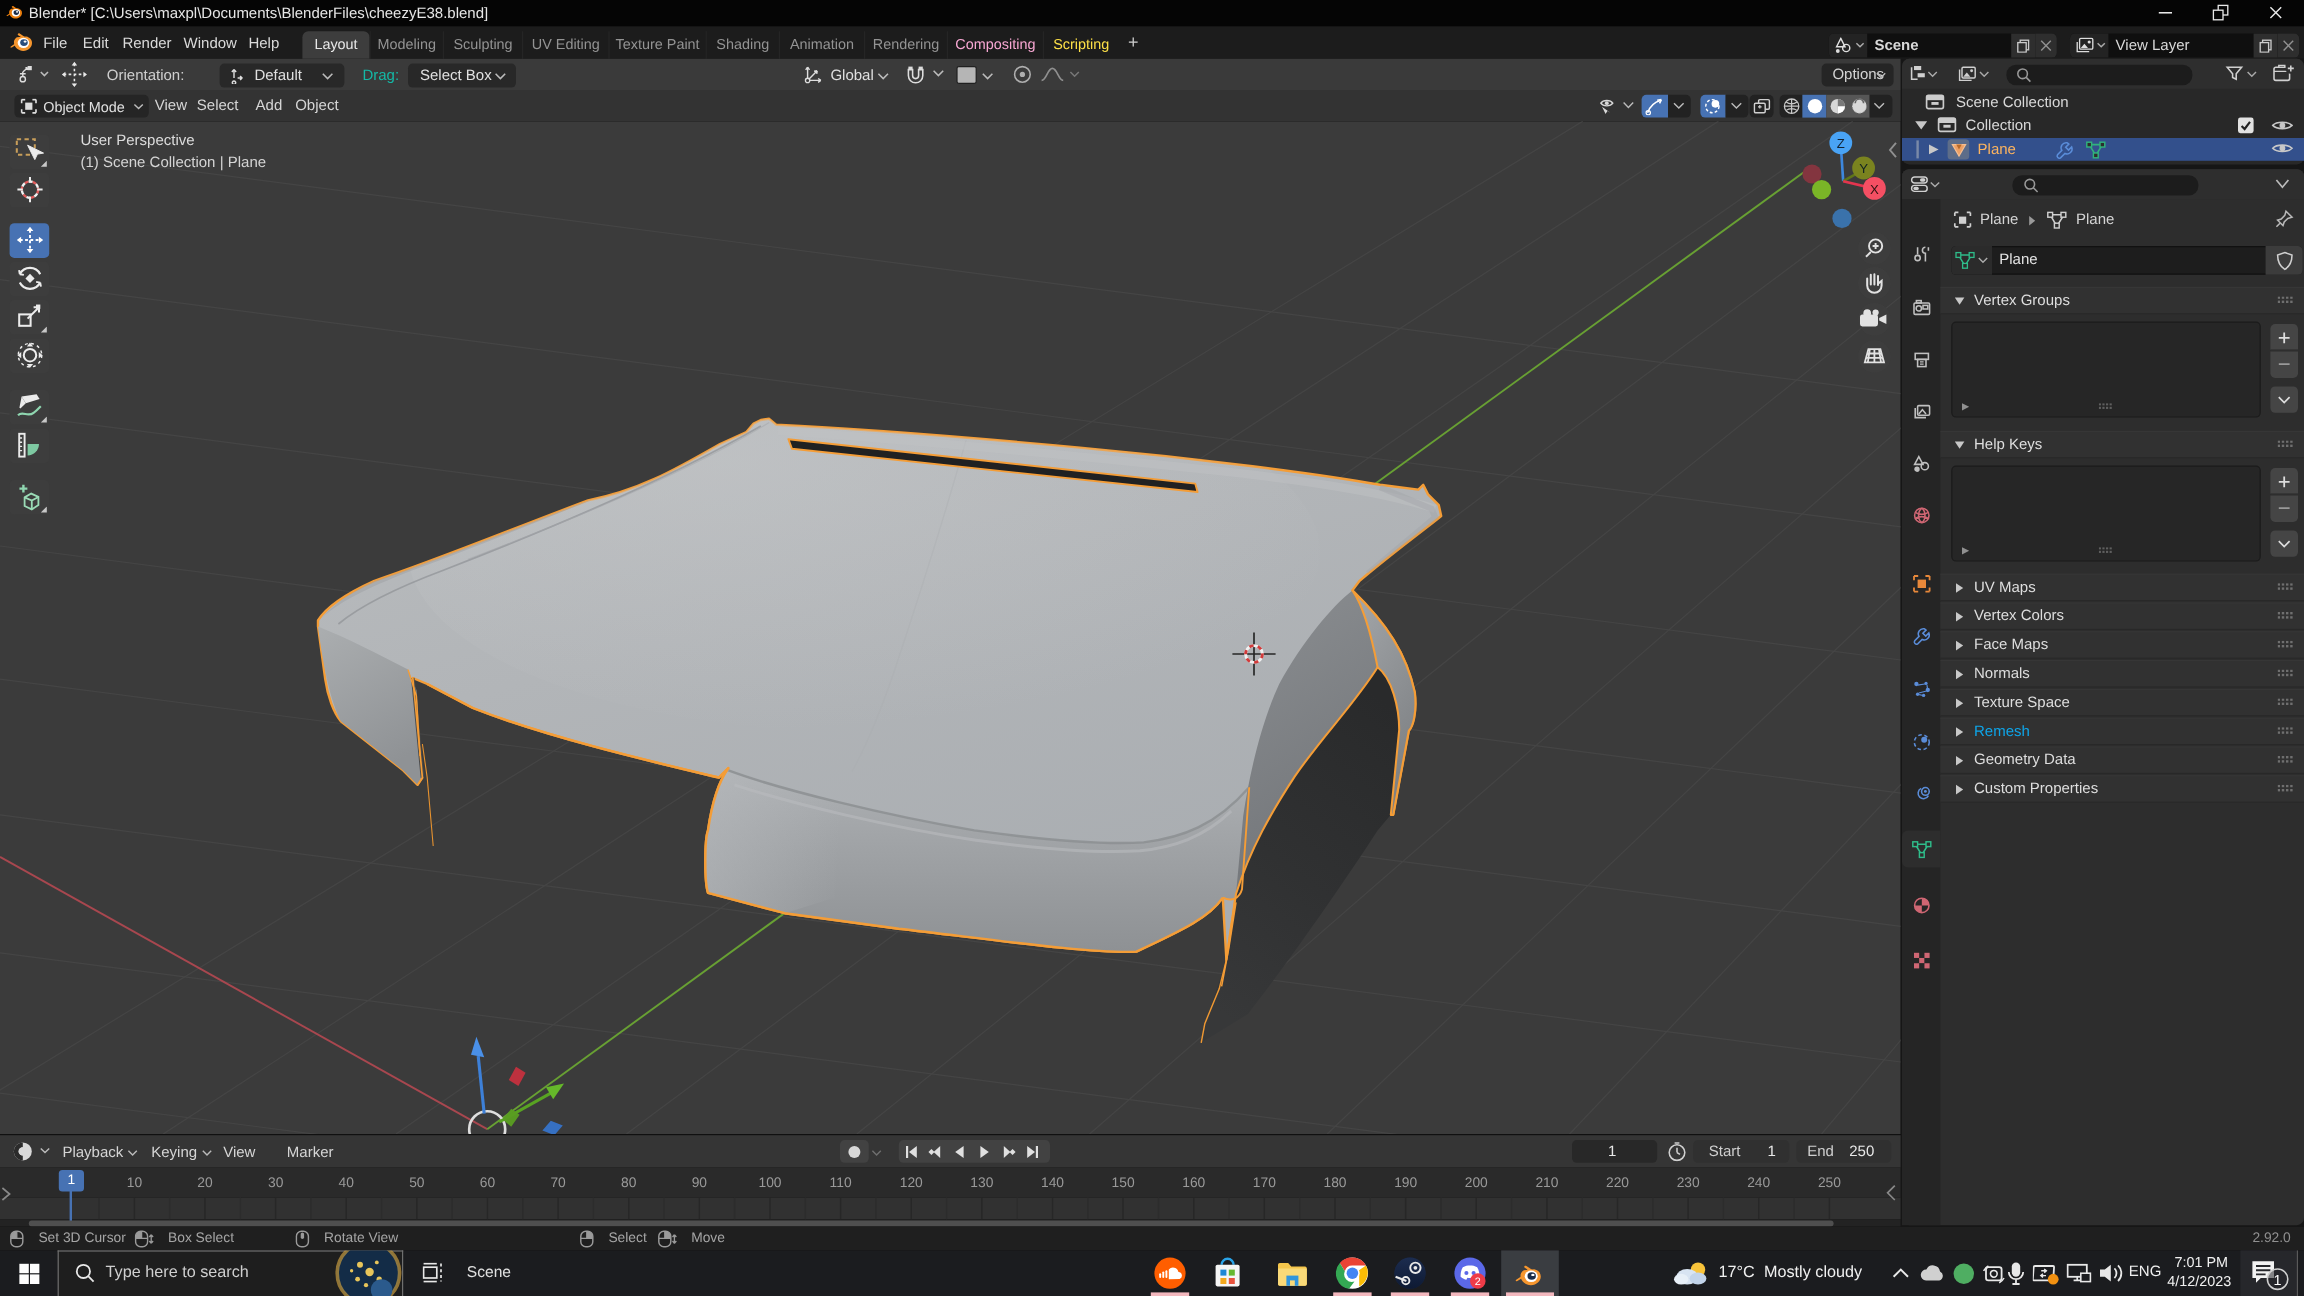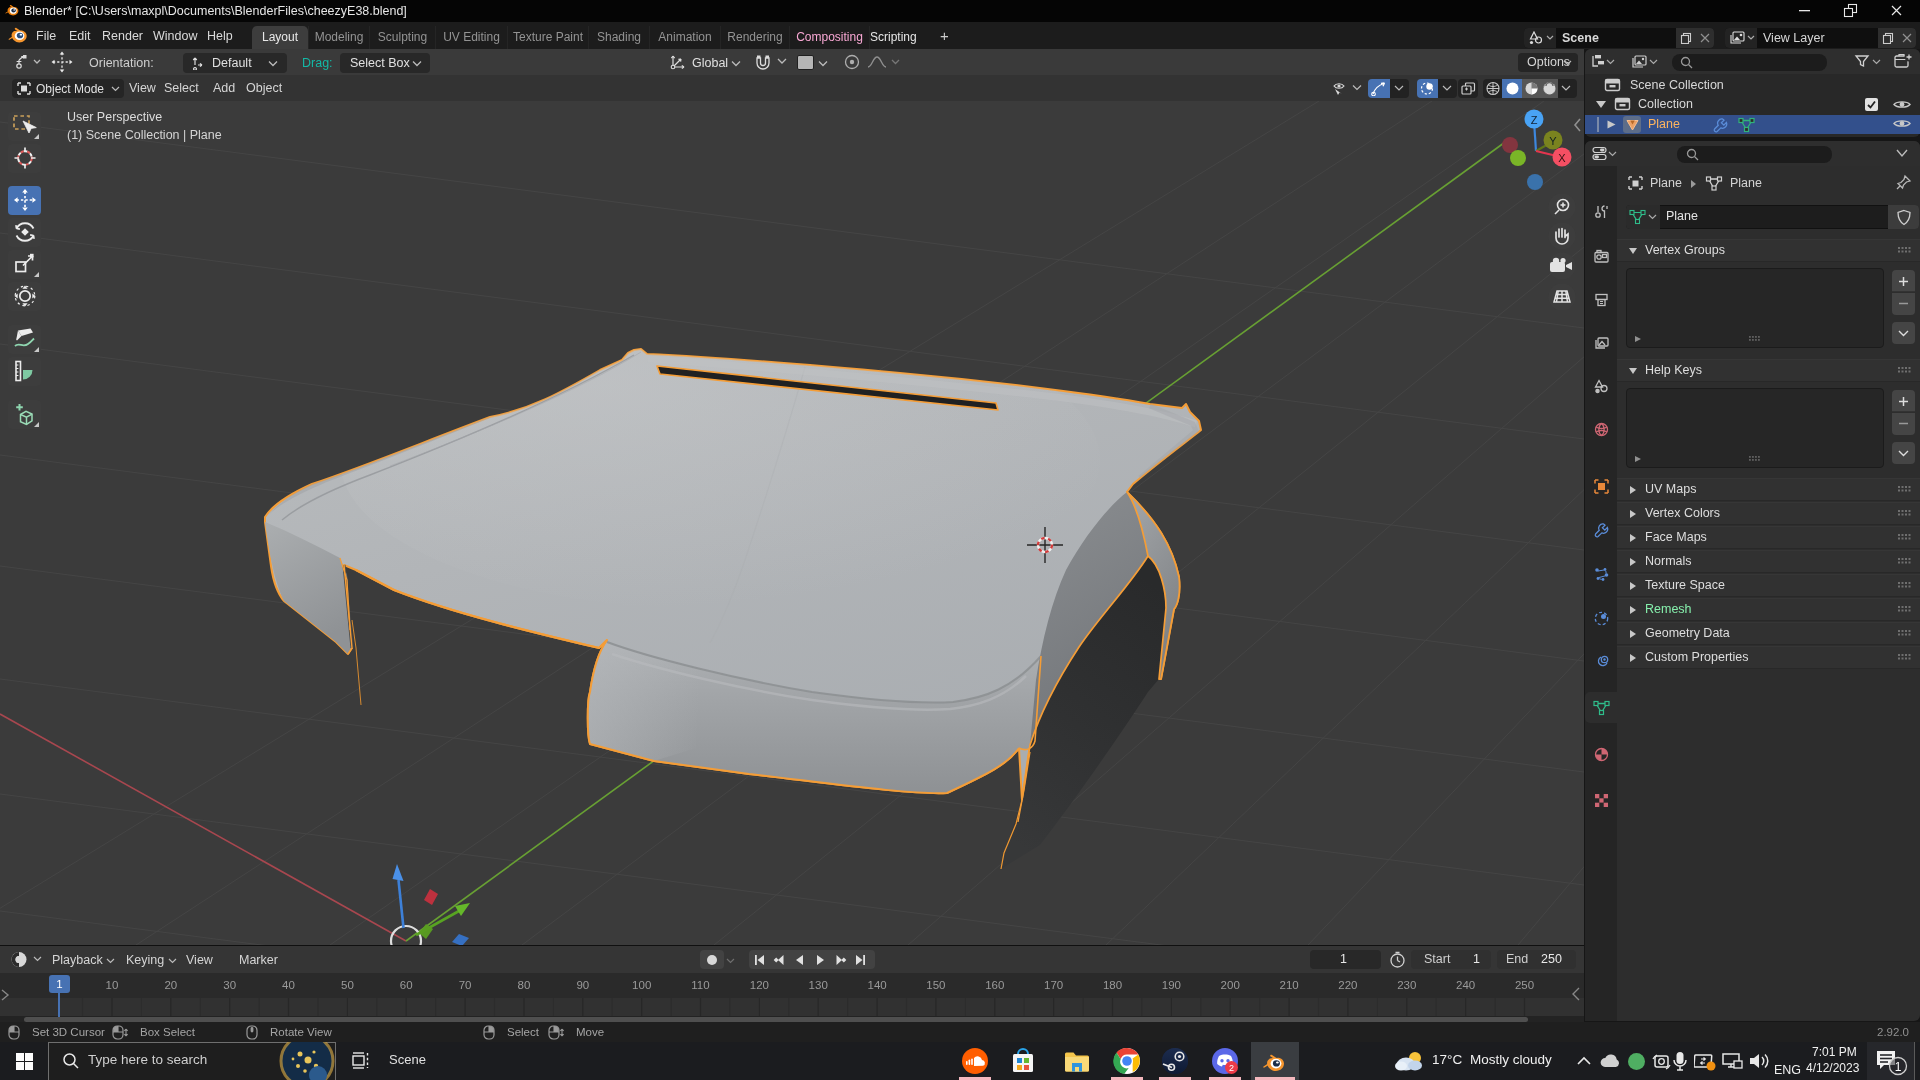--- a/index.html
+++ b/index.html
@@ -40,21 +40,21 @@
     <div class="abs txt" style="left:207px;top:29px;font-size:12.5px;color:#dadada;font-weight:normal;">Help</div>
     <div class="abs" style="left:252px;top:26px;width:56px;height:23px;background:#3d3d3d;border-radius:5px 5px 0 0;color:#e8e8e8;font-size:12px;text-align:center;line-height:22px;">Layout</div>
     <div class="abs" style="left:308px;top:26px;width:61px;height:23px;color:#939393;font-size:12px;text-align:center;line-height:22px;border-left:1px solid #252525;">Modeling</div>
     <div class="abs" style="left:369px;top:26px;width:66px;height:23px;color:#939393;font-size:12px;text-align:center;line-height:22px;border-left:1px solid #252525;">Sculpting</div>
     <div class="abs" style="left:435px;top:26px;width:72px;height:23px;color:#939393;font-size:12px;text-align:center;line-height:22px;border-left:1px solid #252525;">UV Editing</div>
     <div class="abs" style="left:507px;top:26px;width:81px;height:23px;color:#939393;font-size:12px;text-align:center;line-height:22px;border-left:1px solid #252525;">Texture Paint</div>
     <div class="abs" style="left:588px;top:26px;width:61px;height:23px;color:#939393;font-size:12px;text-align:center;line-height:22px;border-left:1px solid #252525;">Shading</div>
     <div class="abs" style="left:649px;top:26px;width:71px;height:23px;color:#939393;font-size:12px;text-align:center;line-height:22px;border-left:1px solid #252525;">Animation</div>
     <div class="abs" style="left:720px;top:26px;width:69px;height:23px;color:#939393;font-size:12px;text-align:center;line-height:22px;border-left:1px solid #252525;">Rendering</div>
     <div class="abs" style="left:789px;top:26px;width:80px;height:23px;color:#f9a8d4;font-size:12px;text-align:center;line-height:22px;border-left:1px solid #252525;">Compositing</div>
-    <div class="abs" style="left:869px;top:26px;width:63px;height:23px;color:#e5e5e5;font-size:12px;text-align:left;line-height:22px;border-left:1px solid #252525;">Scripting</div>
+    <div class="abs" style="left:869px;top:26px;width:63px;height:23px;color:#fde047;font-size:12px;text-align:center;line-height:22px;border-left:1px solid #252525;">Scripting</div>
     <div class="abs txt" style="left:940px;top:27px;font-size:15px;color:#cccccc;font-weight:normal;">+</div>
     <div class="abs" style="left:1524px;top:28px;width:190px;height:20px;background:#0f0f0f;border-radius:4px;"></div>
     <div class="abs" style="left:1524px;top:28px;width:32px;height:20px;background:#232323;border-radius:4px 0 0 4px;">
       <svg class="abs" style="left:4px;top:3px" width="16" height="14" viewBox="0 0 16 14">
         <path d="M6 1 L9.5 8 L2.5 8 Z" fill="none" stroke="#ddd" stroke-width="1.2"></path>
         <circle cx="10.5" cy="9" r="3" fill="none" stroke="#ddd" stroke-width="1.2"></circle>
         <circle cx="3.5" cy="11.5" r="1.6" fill="#ddd"></circle>
       </svg>
       <svg class="abs" style="left:22px;top:7px" width="8" height="6">
         <path d="M1 1 L4 4 L7 1" stroke="#ababab" stroke-width="1.2" fill="none"></path>
@@ -784,21 +784,21 @@
     </svg>
     <svg class="abs" style="left:1722px;top:1052px" width="24" height="19">
       <rect x="1" y="2" width="16" height="10" fill="none" stroke="#e8e8e8" stroke-width="1.5"></rect>
       <path d="M6 15 L12 15 M9 12 L9 15" stroke="#e8e8e8" stroke-width="1.4"></path>
       <rect x="12" y="9" width="8" height="7" fill="#1b1c1f" stroke="#e8e8e8" stroke-width="1.3"></rect>
     </svg>
     <svg class="abs" style="left:1748px;top:1052px" width="26" height="18">
       <path d="M2 6 L6 6 L11 2 L11 16 L6 12 L2 12 Z" fill="#e8e8e8"></path>
       <path d="M14 5 a 5.5 5.5 0 0 1 0 8 M17 2.5 a 9 9 0 0 1 0 13" stroke="#e8e8e8" stroke-width="1.5" fill="none"></path>
     </svg>
-    <div class="abs txt" style="left:1774px;top:1052px;font-size:12.5px;color:#f0f0f0;margin-top:11px;">ENG</div>
+    <div class="abs txt" style="left:1774px;top:1052px;font-size:12.5px;color:#f0f0f0;">ENG</div>
     <div class="abs txt" style="left:1812px;top:1045px;font-size:12px;color:#f0f0f0;">7:01 PM</div>
     <div class="abs txt" style="left:1806px;top:1061px;font-size:12px;color:#f0f0f0;">4/12/2023</div>
     <div class="abs" style="left:1867px;top:1042px;width:47px;height:38px;background:#26272b;"></div>
     <svg class="abs" style="left:1876px;top:1050px" width="38" height="26">
       <path d="M1 1 L19 1 L19 15 L8 15 L4 19 L4 15 L1 15 Z" fill="#f2f2f2"></path>
       <g stroke="#26272b" stroke-width="1.6">
         <line x1="4" y1="5" x2="16" y2="5"></line>
         <line x1="4" y1="8.5" x2="16" y2="8.5"></line>
         <line x1="4" y1="12" x2="12" y2="12"></line>
       </g>
@@ -1216,21 +1216,21 @@
         <rect x="0.0" y="3.5" width="2" height="2"></rect>
         <rect x="3.5" y="3.5" width="2" height="2"></rect>
         <rect x="7.0" y="3.5" width="2" height="2"></rect>
         <rect x="10.5" y="3.5" width="2" height="2"></rect>
       </g>
     </svg>
     <div class="abs" style="left:1617px;top:598px;width:303px;height:23px;background:#313131;border-bottom:1px solid #282828;border-top:1px solid #363636;"></div>
     <svg class="abs" style="left:1627px;top:604px" width="12" height="12">
       <path d="M3 2 L9 6 L3 10 Z" fill="#c8c8c8"></path>
     </svg>
-    <div class="abs txt" style="left:1645px;top:602px;font-size:12.5px;color:#86efac;">Remesh</div>
+    <div class="abs txt" style="left:1645px;top:602px;font-size:12.5px;color:#0ea5e9;">Remesh</div>
     <svg class="abs" style="left:1898px;top:606px" width="16" height="8">
       <g fill="#6f6f6f">
         <rect x="0.0" y="0.0" width="2" height="2"></rect>
         <rect x="3.5" y="0.0" width="2" height="2"></rect>
         <rect x="7.0" y="0.0" width="2" height="2"></rect>
         <rect x="10.5" y="0.0" width="2" height="2"></rect>
         <rect x="0.0" y="3.5" width="2" height="2"></rect>
         <rect x="3.5" y="3.5" width="2" height="2"></rect>
         <rect x="7.0" y="3.5" width="2" height="2"></rect>
         <rect x="10.5" y="3.5" width="2" height="2"></rect>

